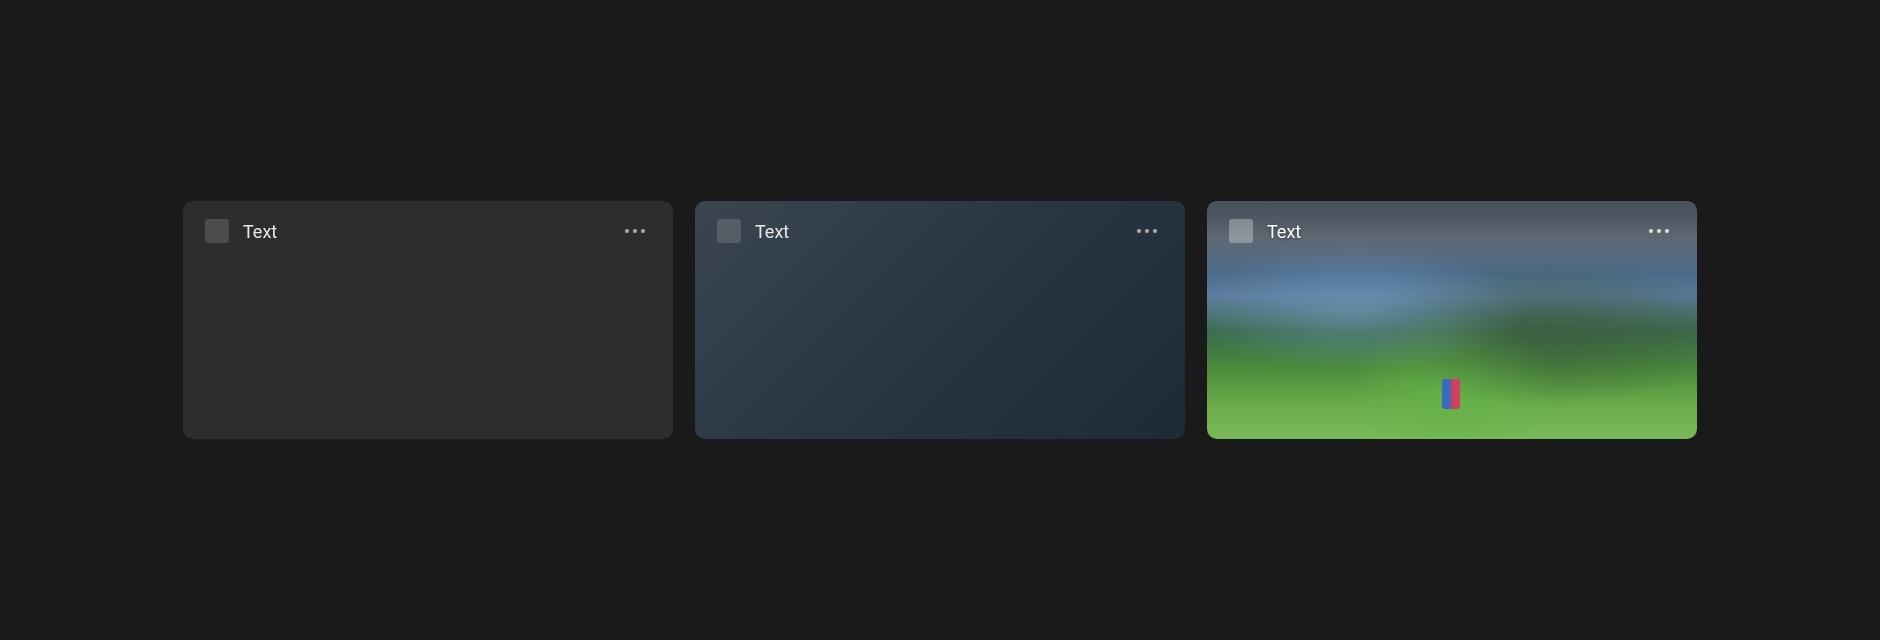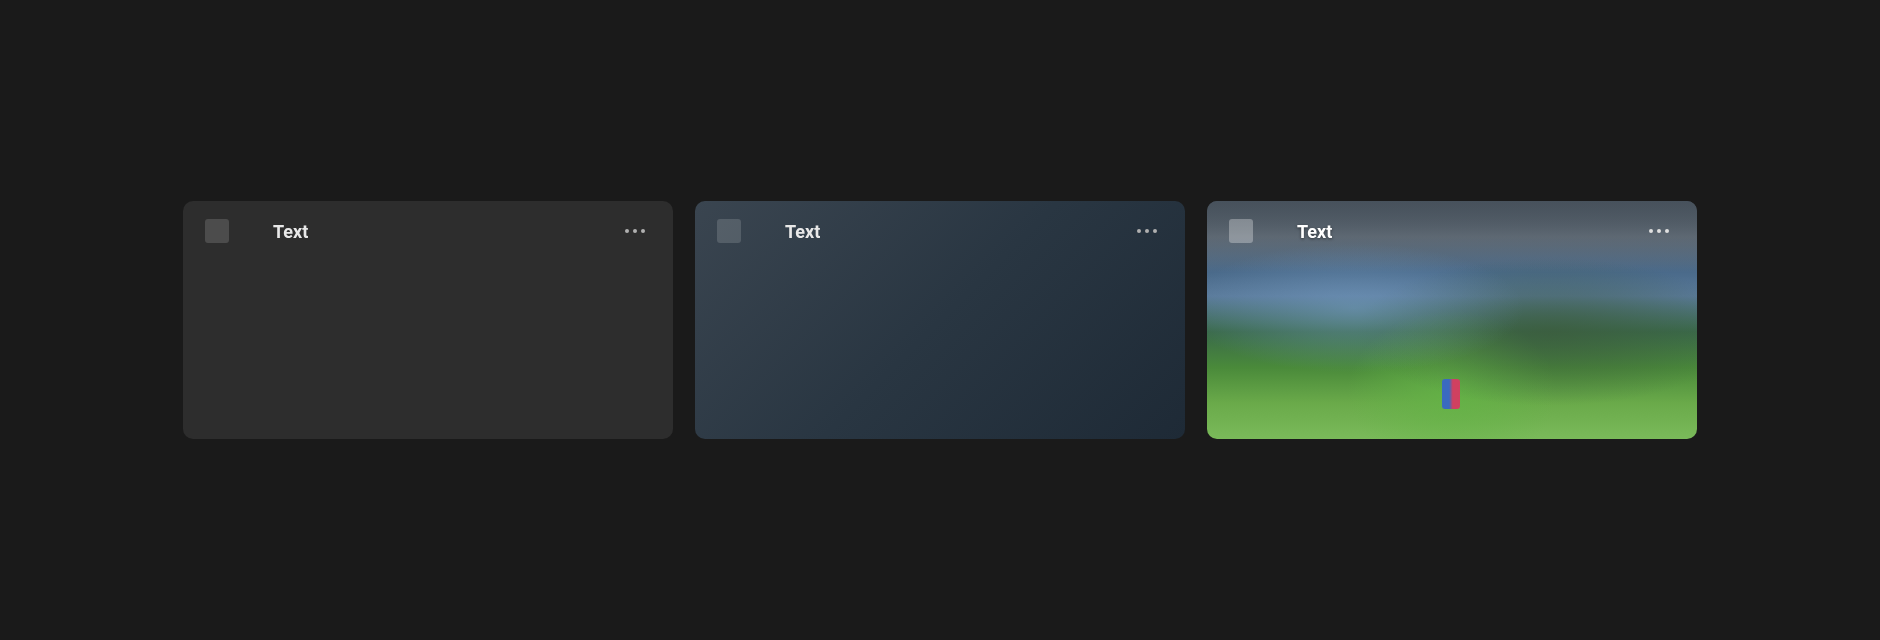--- a/index.html
+++ b/index.html
@@ -98,23 +98,22 @@
       flex-shrink: 0;
     }
     
     .card-image .card-icon {
       background: rgba(255, 255, 255, 0.3);
     }
     
     .card-title {
       color: #e8e8e8;
       font-size: 18px;
-      font-weight: 700;
+      font-weight: 400;
       flex: 1;
-      margin-left: 30px;
     }
     
     .card-image .card-title {
       color: #ffffff;
       text-shadow: 0 1px 3px rgba(0,0,0,0.5);
     }
     
     .card-menu {
       display: flex;
       gap: 4px;

